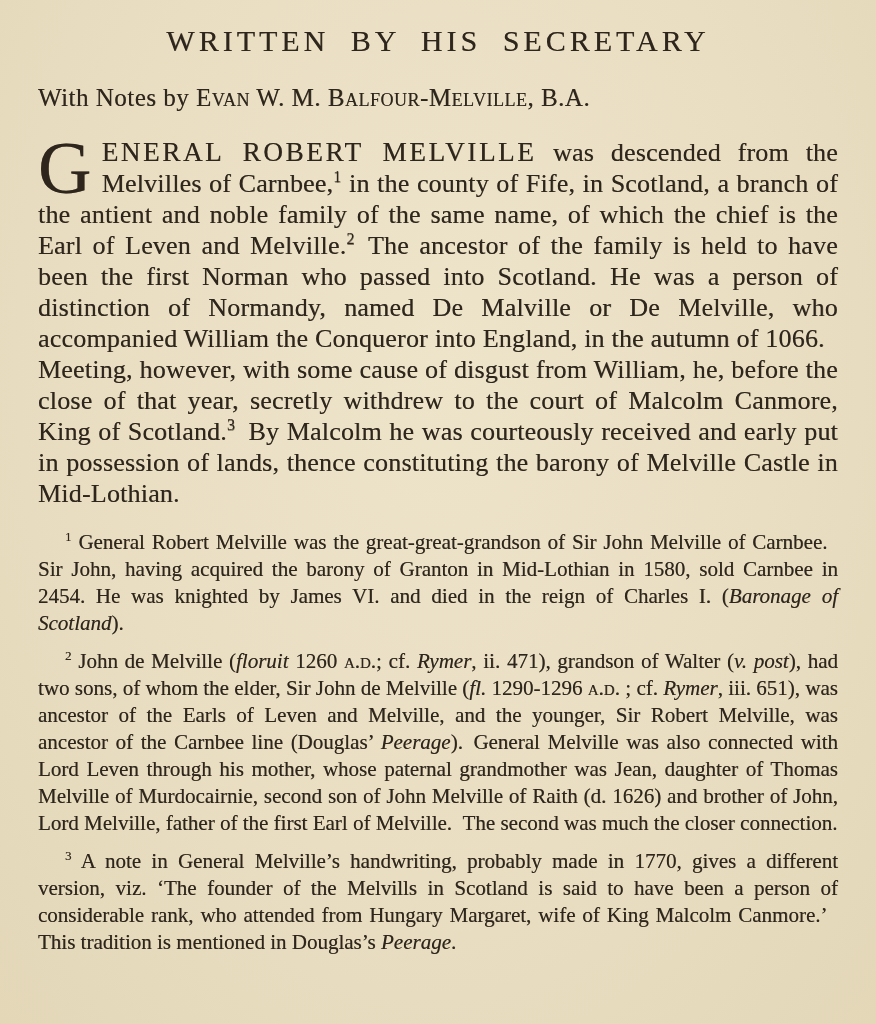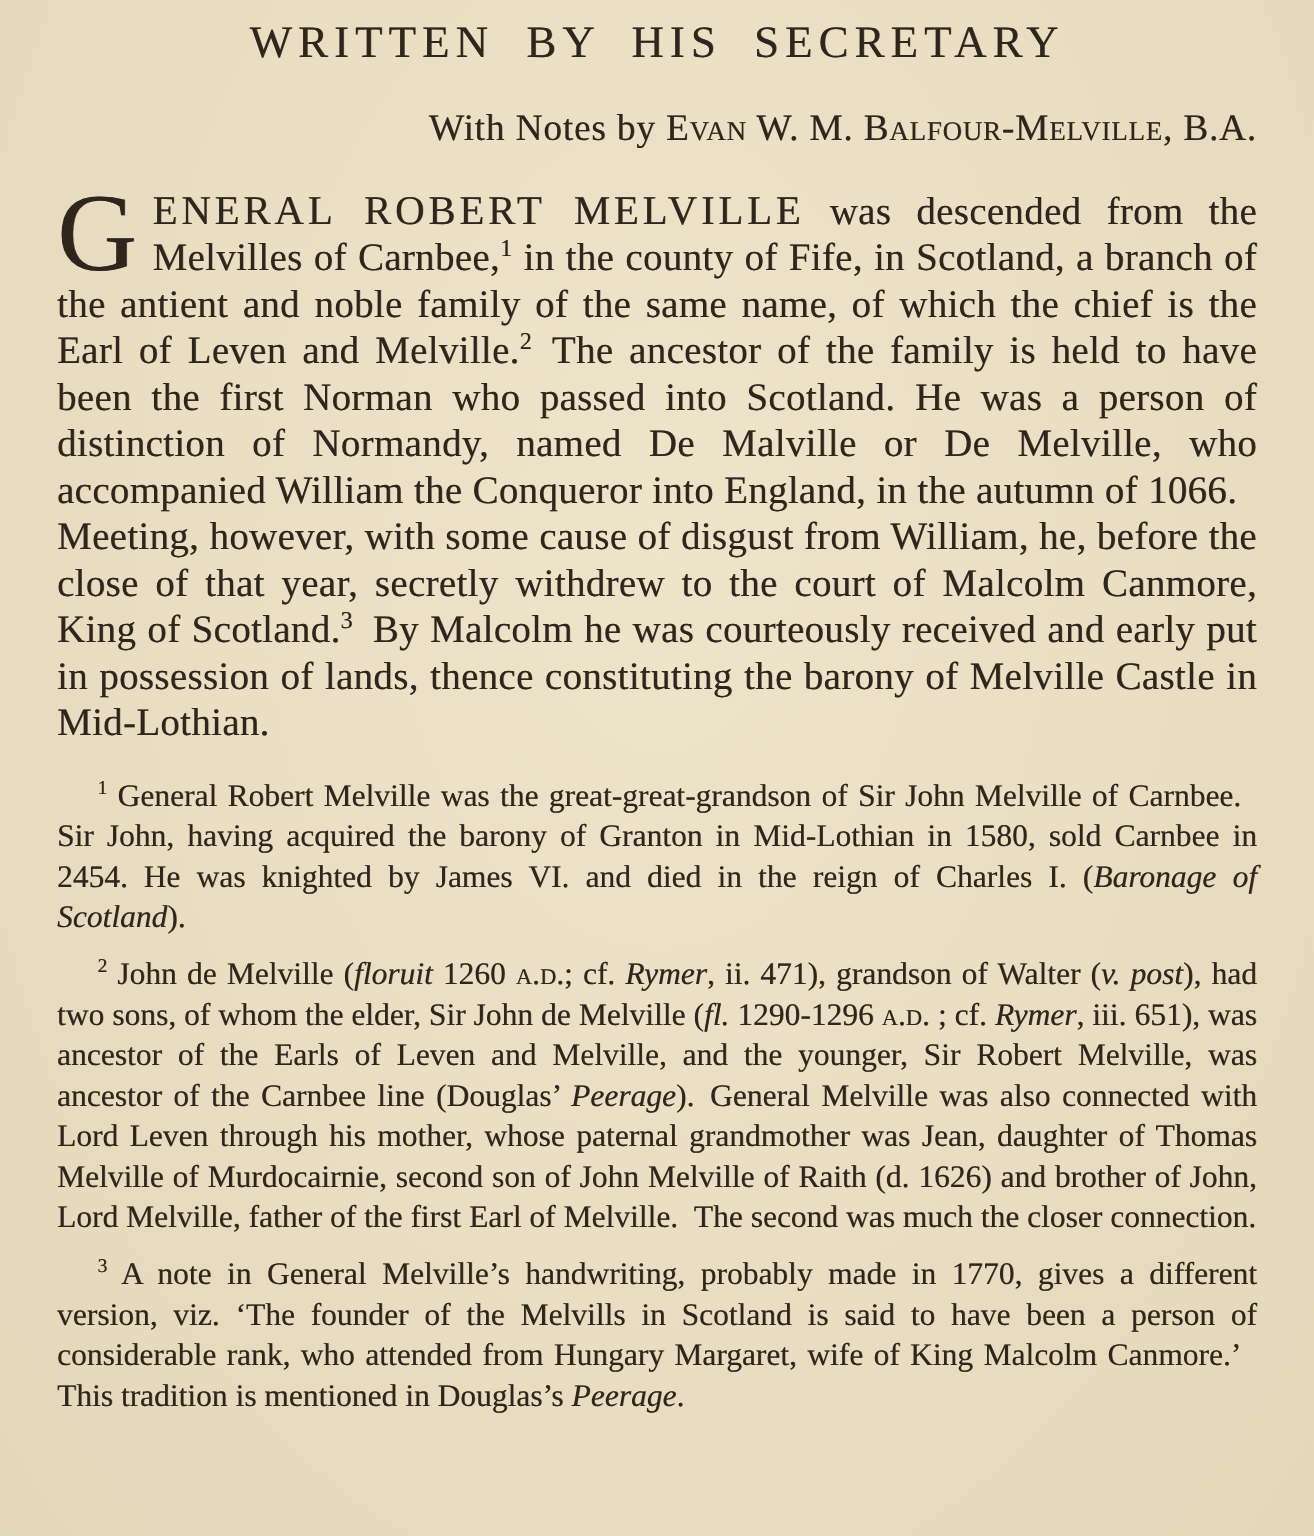--- a/index.html
+++ b/index.html
@@ -12,35 +12,35 @@
     overflow: hidden;
     background: radial-gradient(ellipse at 50% 35%, #eee4ca 0%, #e9dec2 55%, #e3d7b8 100%);
     color: #2e261c;
     font-family: "Liberation Serif", serif;
     -webkit-font-smoothing: antialiased;
   }
   .page {
     box-sizing: border-box;
     width: 876px;
     height: 1024px;
-    padding: 6px 38px 0 38px;
+    padding: 18px 38px 0 38px;
     text-shadow: 0.3px 0.3px 0.4px rgba(42,32,20,0.55);
   }
   .title {
     margin: 6px 0 0 0;
     text-align: center;
     font-size: 30px;
     font-weight: normal;
     letter-spacing: 4px;
     word-spacing: 10px;
     white-space: nowrap;
   }
   .subtitle {
     margin-top: 26px;
-    text-align: right;
+    text-align: left;
     font-size: 25px;
     letter-spacing: 0.5px;
   }
   .bodytext {
     margin-top: 25px;
     font-size: 26px;
     line-height: 31px;
     text-align: justify;
     letter-spacing: 0.2px;
   }

